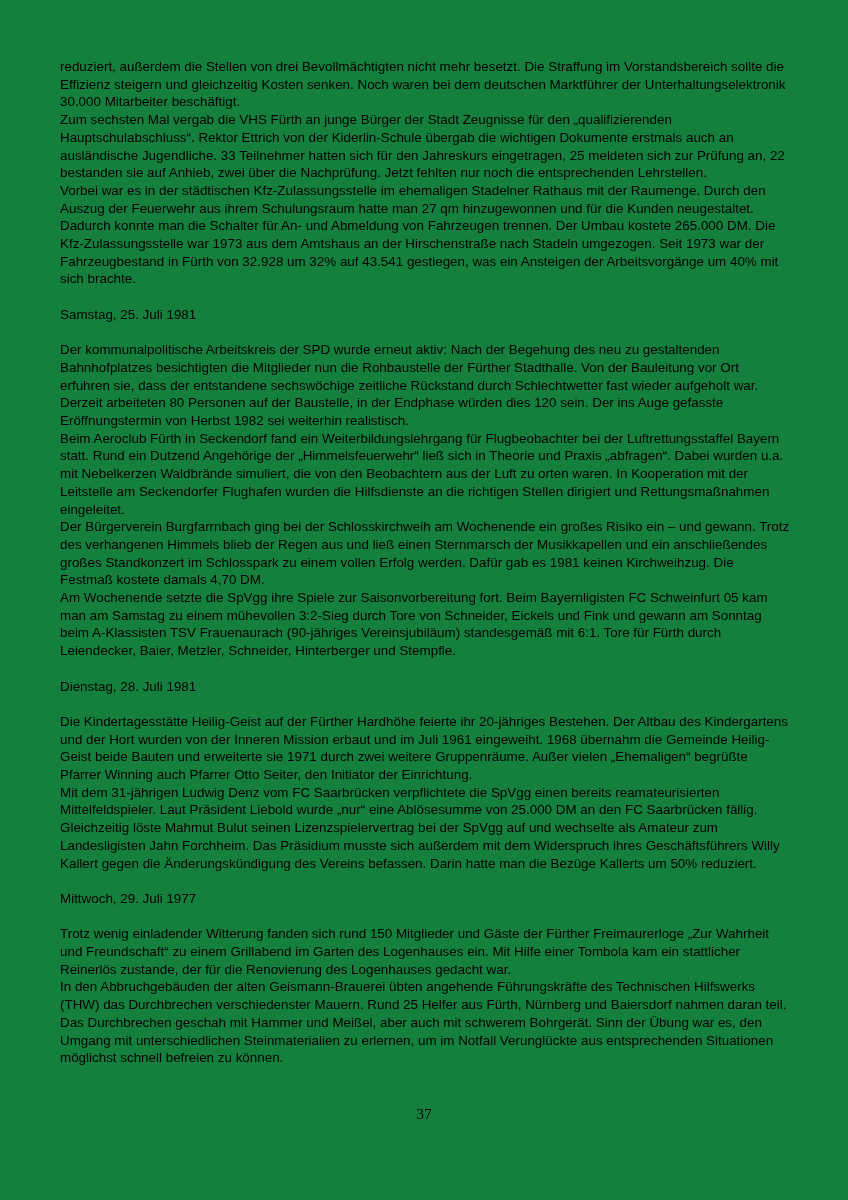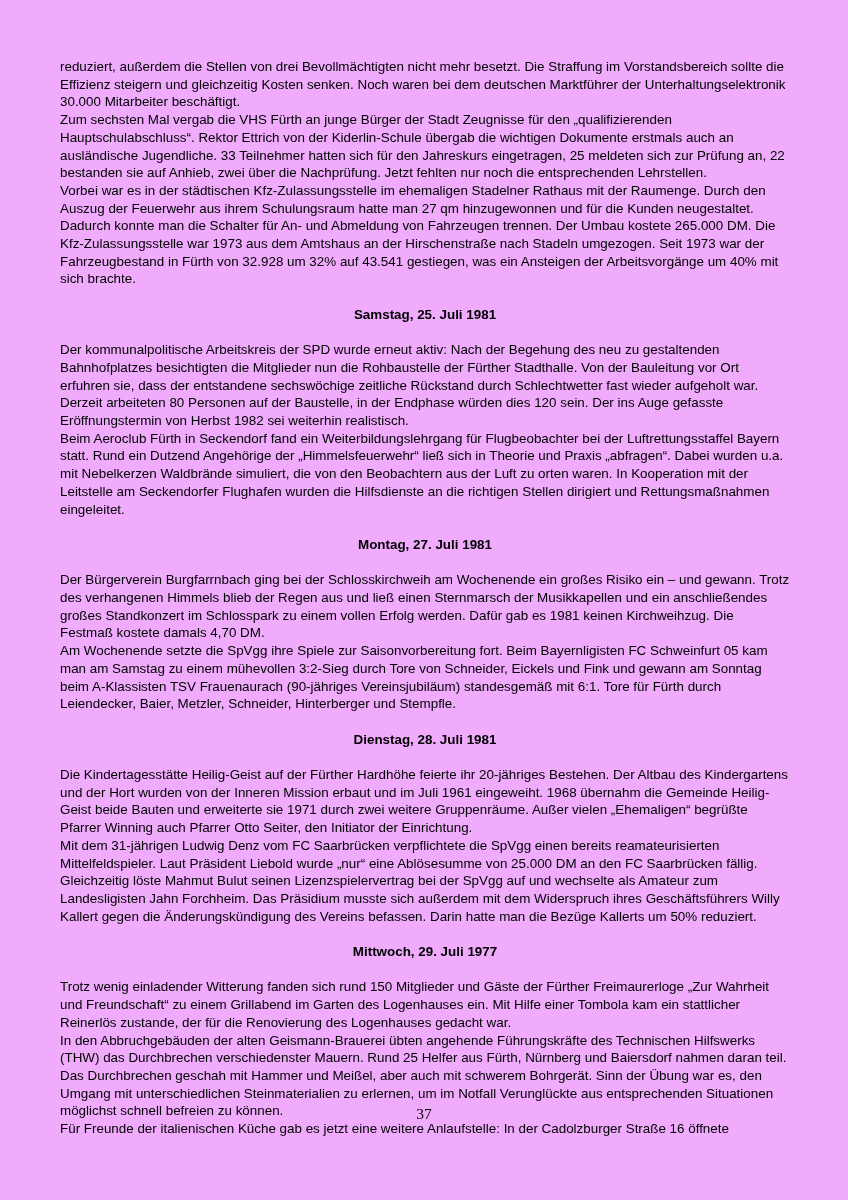--- a/index.html
+++ b/index.html
@@ -6,21 +6,21 @@
   html, body {
     margin: 0;
     padding: 0;
     background: #ffffff;
   }
   .page {
     position: relative;
     width: 848px;
     height: 1200px;
     margin: 0 auto;
-    background: #f0abfc;
+    background: #15803d;
     overflow: hidden;
     box-sizing: border-box;
   }
   .content {
     position: absolute;
     top: 58px;
     left: 60px;
     width: 730px;
     font-family: "Liberation Sans", "DejaVu Sans", sans-serif;
     font-size: 13.4px;
@@ -30,23 +30,22 @@
   }
   .content p {
     margin: 0;
     padding: 0;
   }
   .content h2.day-heading {
     margin: 17.7px 0 17.7px 0;
     padding: 0;
     font-size: 13.4px;
     line-height: 17.7px;
-    font-weight: bold;
+    font-weight: normal;
     color: #000000;
-    text-align: center;
   }
   .page-number {
     position: absolute;
     top: 1104px;
     left: 0;
     width: 100%;
     text-align: center;
     font-family: "Liberation Serif", "DejaVu Serif", serif;
     font-size: 15.5px;
     line-height: 20px;
@@ -63,34 +62,32 @@
     <p>Zum sechsten Mal vergab die VHS Fürth an junge Bürger der Stadt Zeugnisse für den „qualifizierenden Hauptschulabschluss“. Rektor Ettrich von der Kiderlin-Schule übergab die wichtigen Dokumente erstmals auch an ausländische Jugendliche. 33 Teilnehmer hatten sich für den Jahreskurs eingetragen, 25 meldeten sich zur Prüfung an, 22 bestanden sie auf Anhieb, zwei über die Nachprüfung. Jetzt fehlten nur noch die entsprechenden Lehrstellen.</p>
     <p>Vorbei war es in der städtischen Kfz-Zulassungsstelle im ehemaligen Stadelner Rathaus mit der Raumenge. Durch den Auszug der Feuerwehr aus ihrem Schulungsraum hatte man 27 qm hinzugewonnen und für die Kunden neugestaltet. Dadurch konnte man die Schalter für An- und Abmeldung von Fahrzeugen trennen. Der Umbau kostete 265.000 DM. Die Kfz-Zulassungsstelle war 1973 aus dem Amtshaus an der Hirschenstraße nach Stadeln umgezogen. Seit 1973 war der Fahrzeugbestand in Fürth von 32.928 um 32% auf 43.541 gestiegen, was ein Ansteigen der Arbeitsvorgänge um 40% mit sich brachte.</p>
 
     <section>
       <h2 class="day-heading">Samstag, 25. Juli 1981</h2>
       <p>Der kommunalpolitische Arbeitskreis der SPD wurde erneut aktiv: Nach der Begehung des neu zu gestaltenden Bahnhofplatzes besichtigten die Mitglieder nun die Rohbaustelle der Fürther Stadthalle. Von der Bauleitung vor Ort erfuhren sie, dass der entstandene sechswöchige zeitliche Rückstand durch Schlechtwetter fast wieder aufgeholt war. Derzeit arbeiteten 80 Personen auf der Baustelle, in der Endphase würden dies 120 sein. Der ins Auge gefasste Eröffnungstermin von Herbst 1982 sei weiterhin realistisch.</p>
       <p>Beim Aeroclub Fürth in Seckendorf fand ein Weiterbildungslehrgang für Flugbeobachter bei der Luftrettungsstaffel Bayern statt. Rund ein Dutzend Angehörige der „Himmelsfeuerwehr“ ließ sich in Theorie und Praxis „abfragen“. Dabei wurden u.a. mit Nebelkerzen Waldbrände simuliert, die von den Beobachtern aus der Luft zu orten waren. In Kooperation mit der Leitstelle am Seckendorfer Flughafen wurden die Hilfsdienste an die richtigen Stellen dirigiert und Rettungsmaßnahmen eingeleitet.</p>
     </section>
 
     <section>
-      <h2 class="day-heading">Montag, 27. Juli 1981</h2>
       <p>Der Bürgerverein Burgfarrnbach ging bei der Schlosskirchweih am Wochenende ein großes Risiko ein – und gewann. Trotz des verhangenen Himmels blieb der Regen aus und ließ einen Sternmarsch der Musikkapellen und ein anschließendes großes Standkonzert im Schlosspark zu einem vollen Erfolg werden. Dafür gab es 1981 keinen Kirchweihzug. Die Festmaß kostete damals 4,70 DM.</p>
       <p>Am Wochenende setzte die SpVgg ihre Spiele zur Saisonvorbereitung fort. Beim Bayernligisten FC Schweinfurt 05 kam man am Samstag zu einem mühevollen 3:2-Sieg durch Tore von Schneider, Eickels und Fink und gewann am Sonntag beim A-Klassisten TSV Frauenaurach (90-jähriges Vereinsjubiläum) standesgemäß mit 6:1. Tore für Fürth durch Leiendecker, Baier, Metzler, Schneider, Hinterberger und Stempfle.</p>
     </section>
 
     <section>
       <h2 class="day-heading">Dienstag, 28. Juli 1981</h2>
       <p>Die Kindertagesstätte Heilig-Geist auf der Fürther Hardhöhe feierte ihr 20-jähriges Bestehen. Der Altbau des Kindergartens und der Hort wurden von der Inneren Mission erbaut und im Juli 1961 eingeweiht. 1968 übernahm die Gemeinde Heilig-Geist beide Bauten und erweiterte sie 1971 durch zwei weitere Gruppenräume. Außer vielen „Ehemaligen“ begrüßte Pfarrer Winning auch Pfarrer Otto Seiter, den Initiator der Einrichtung.</p>
       <p>Mit dem 31-jährigen Ludwig Denz vom FC Saarbrücken verpflichtete die SpVgg einen bereits reamateurisierten Mittelfeldspieler. Laut Präsident Liebold wurde „nur“ eine Ablösesumme von 25.000 DM an den FC Saarbrücken fällig. Gleichzeitig löste Mahmut Bulut seinen Lizenzspielervertrag bei der SpVgg auf und wechselte als Amateur zum Landesligisten Jahn Forchheim. Das Präsidium musste sich außerdem mit dem Widerspruch ihres Geschäftsführers Willy Kallert gegen die Änderungskündigung des Vereins befassen. Darin hatte man die Bezüge Kallerts um 50% reduziert.</p>
     </section>
 
     <section>
       <h2 class="day-heading">Mittwoch, 29. Juli 1977</h2>
       <p>Trotz wenig einladender Witterung fanden sich rund 150 Mitglieder und Gäste der Fürther Freimaurerloge „Zur Wahrheit und Freundschaft“ zu einem Grillabend im Garten des Logenhauses ein. Mit Hilfe einer Tombola kam ein stattlicher Reinerlös zustande, der für die Renovierung des Logenhauses gedacht war.</p>
       <p>In den Abbruchgebäuden der alten Geismann-Brauerei übten angehende Führungskräfte des Technischen Hilfswerks (THW) das Durchbrechen verschiedenster Mauern. Rund 25 Helfer aus Fürth, Nürnberg und Baiersdorf nahmen daran teil. Das Durchbrechen geschah mit Hammer und Meißel, aber auch mit schwerem Bohrgerät. Sinn der Übung war es, den Umgang mit unterschiedlichen Steinmaterialien zu erlernen, um im Notfall Verunglückte aus entsprechenden Situationen möglichst schnell befreien zu können.</p>
-      <p>Für Freunde der italienischen Küche gab es jetzt eine weitere Anlaufstelle: In der Cadolzburger Straße 16 öffnete</p>
     </section>
 
   </div>
 
   <div class="page-number">37</div>
 </div>
 
 </body></html>

